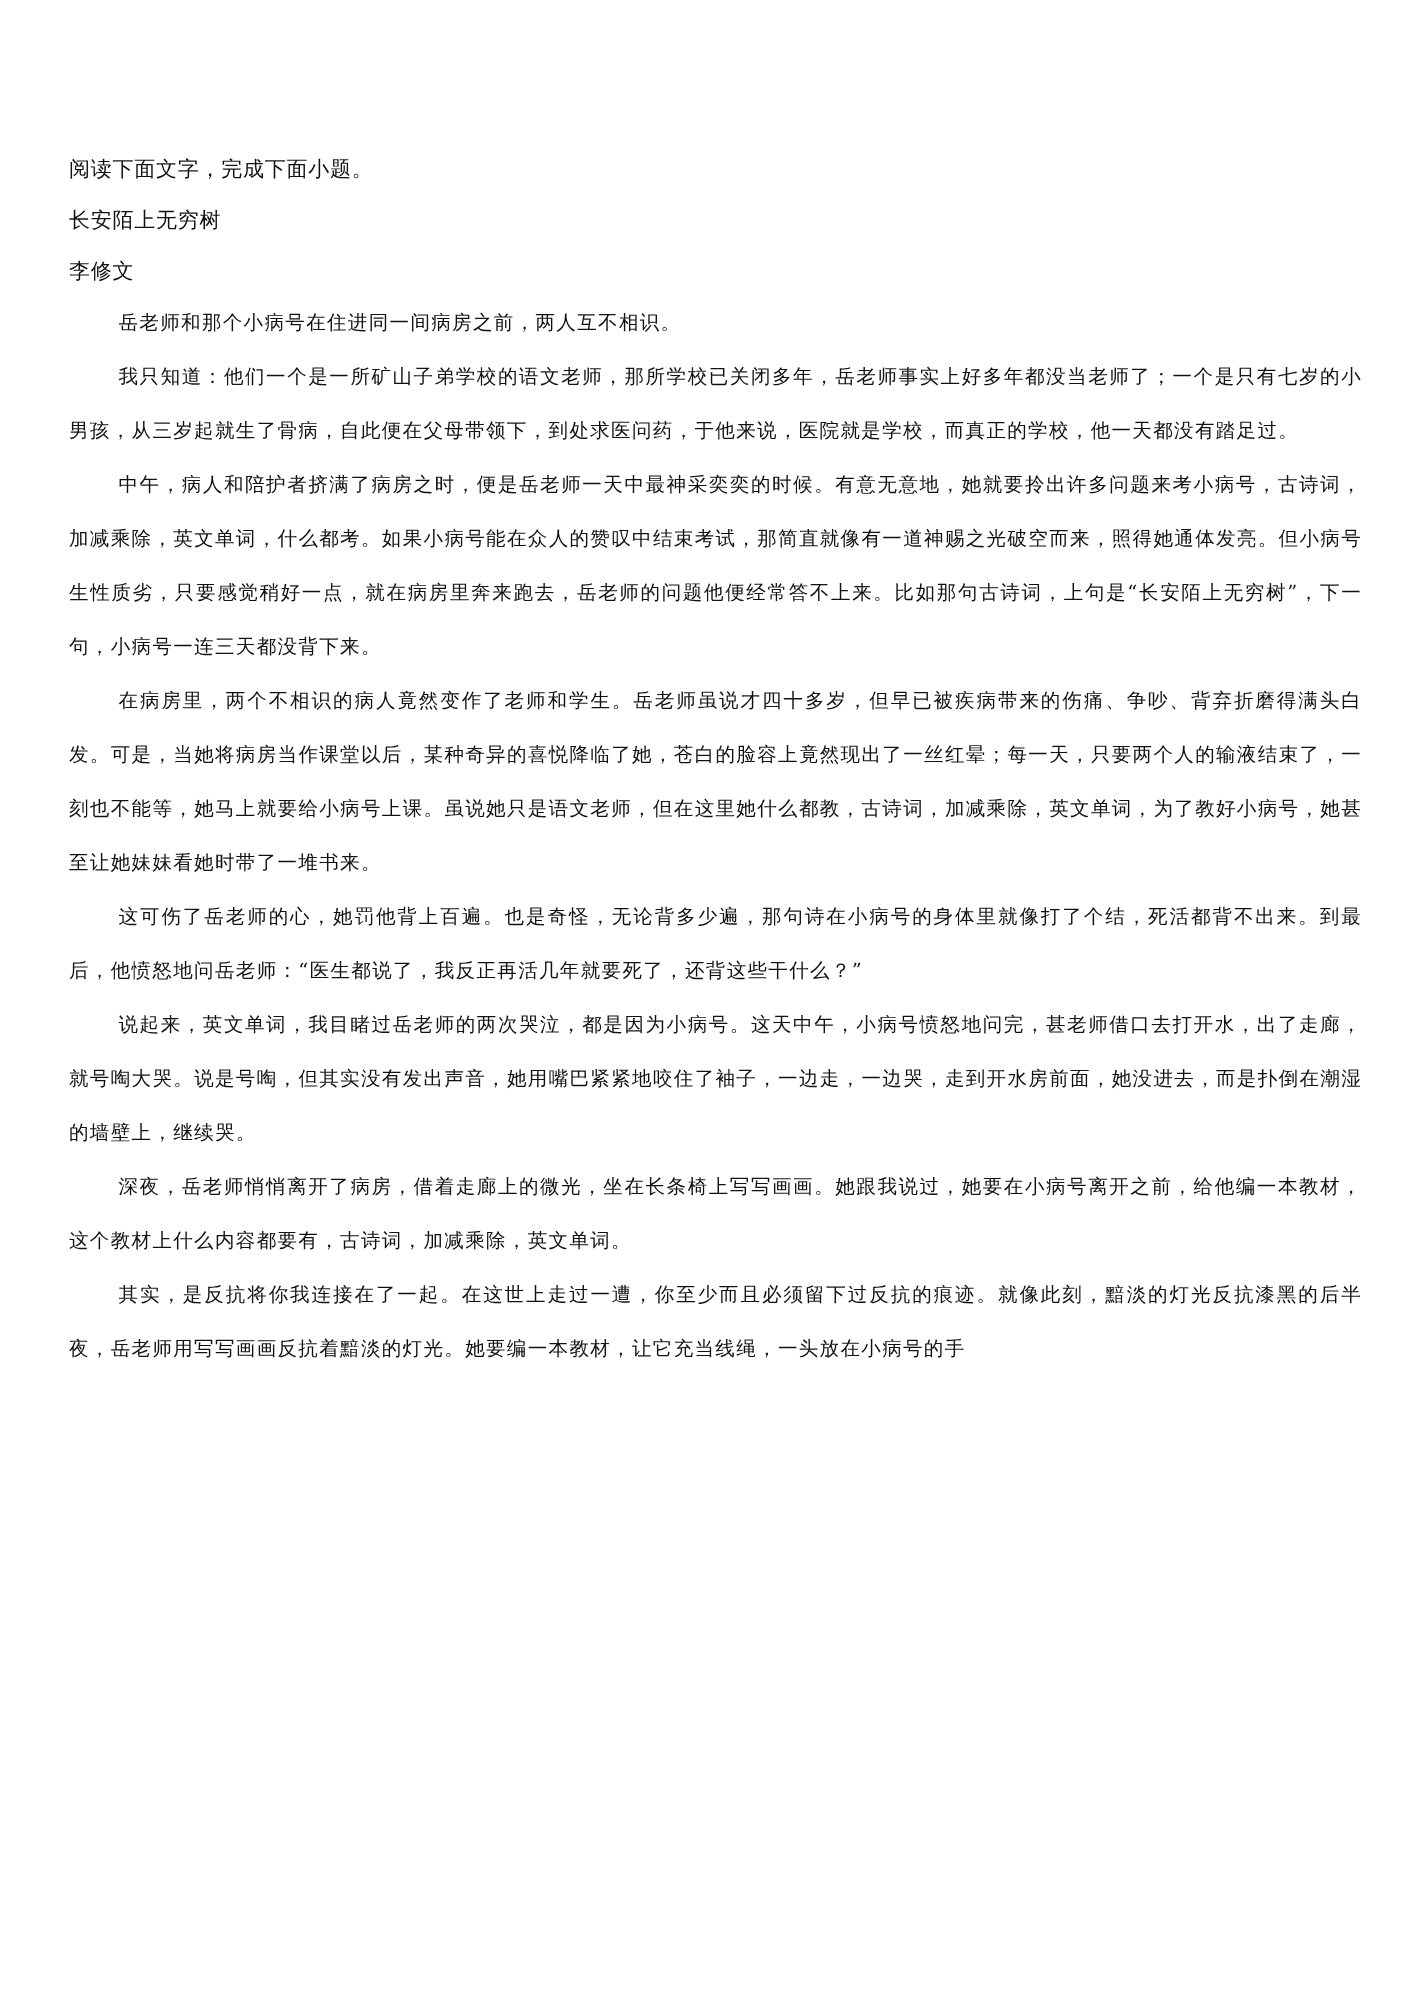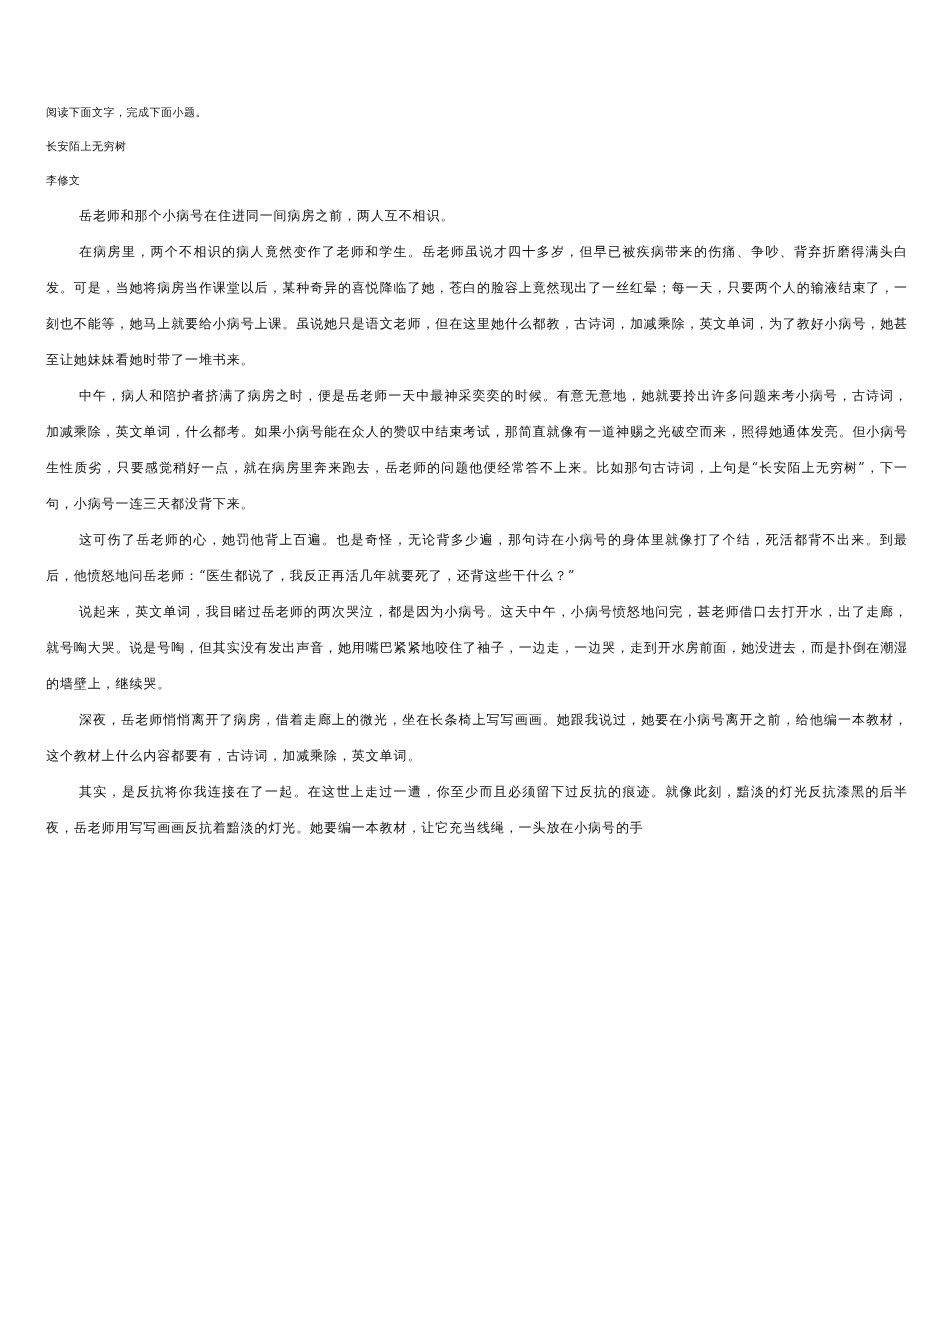--- a/index.html
+++ b/index.html
@@ -3,38 +3,39 @@
 <meta charset="utf-8">
 <style>
   html, body { margin: 0; padding: 0; background: #ffffff; }
   body {
     width: 950px; height: 1344px; overflow: hidden; position: relative;
     font-family: "DejaVu Serif", "Liberation Serif", serif;
     color: #111111;
   }
   .page { position: absolute; left: 46px; top: 96px; width: 862px; }
   .line-plain {
-    font-size: 11px; line-height: 34px; height: 34px; margin: 0;
+    font-size: 14px; line-height: 34px; height: 34px; margin: 0;
     white-space: nowrap; letter-spacing: 0.5px;
   }
   .para {
     font-size: 13px; line-height: 36px; margin: 0;
     text-indent: 33px; text-align: justify; text-align-last: left;
     letter-spacing: 0.9px;
   }
   .para .ul { text-decoration: underline; text-underline-offset: 4px; }
 </style>
 </head>
 <body>
 
 <div class="page">
   <p class="line-plain">阅读下面文字，完成下面小题。</p>
   <p class="line-plain">长安陌上无穷树</p>
   <p class="line-plain">李修文</p>
 
   <p class="para">岳老师和那个小病号在住进同一间病房之前，两人互不相识。</p>
+  <p class="para">我只知道：他们一个是一所矿山子弟学校的语文老师，那所学校已关闭多年，岳老师事实上好多年都没当老师了；一个是只有七岁的小男孩，从三岁起就生了骨病，自此便在父母带领下，到处求医问药，于他来说，医院就是学校，而真正的学校，他一天都没有踏足过。</p>
+  <p class="para">中午，病人和陪护者挤满了病房之时，便是岳老师一天中最神采奕奕的时候。有意无意地，她就要拎出许多问题来考小病号，古诗词，加减乘除，英文单词，什么都考。如果小病号能在众人的赞叹中结束考试，那简直就像有一道神赐之光破空而来，照得她通体发亮。但小病号生性质劣，只要感觉稍好一点，就在病房里奔来跑去，岳老师的问题他便经常答不上来。比如那句古诗词，上句是“长安陌上无穷树”，下一句，小病号一连三天都没背下来。</p>
   <p class="para">在病房里，两个不相识的病人竟然变作了老师和学生。岳老师虽说才四十多岁，但早已被疾病带来的伤痛、争吵、背弃折磨得满头白发。可是，当她将病房当作课堂以后，某种奇异的喜悦降临了她，苍白的脸容上竟然现出了一丝红晕；每一天，只要两个人的输液结束了，一刻也不能等，她马上就要给小病号上课。虽说她只是语文老师，但在这里她什么都教，古诗词，加减乘除，英文单词，为了教好小病号，她甚至让她妹妹看她时带了一堆书来。</p>
-  <p class="para">中午，病人和陪护者挤满了病房之时，便是岳老师一天中最神采奕奕的时候。有意无意地，她就要拎出许多问题来考小病号，古诗词，加减乘除，英文单词，什么都考。如果小病号能在众人的赞叹中结束考试，那简直就像有一道神赐之光破空而来，照得她通体发亮。但小病号生性质劣，只要感觉稍好一点，就在病房里奔来跑去，岳老师的问题他便经常答不上来。比如那句古诗词，上句是“长安陌上无穷树”，下一句，小病号一连三天都没背下来。</p>
   <p class="para">这可伤了岳老师的心，她罚他背上百遍。也是奇怪，无论背多少遍，那句诗在小病号的身体里就像打了个结，死活都背不出来。到最后，他愤怒地问岳老师：“医生都说了，我反正再活几年就要死了，还背这些干什么？”</p>
   <p class="para">说起来，英文单词，我目睹过岳老师的两次哭泣，都是因为小病号。这天中午，小病号愤怒地问完，甚老师借口去打开水，出了走廊，就号啕大哭。说是号啕，但其实没有发出声音，她用嘴巴紧紧地咬住了袖子，一边走，一边哭，走到开水房前面，她没进去，而是扑倒在潮湿的墙壁上，继续哭。</p>
   <p class="para">深夜，岳老师悄悄离开了病房，借着走廊上的微光，坐在长条椅上写写画画。她跟我说过，她要在小病号离开之前，给他编一本教材，这个教材上什么内容都要有，古诗词，加减乘除，英文单词。</p>
   <p class="para">其实，是反抗将你我连接在了一起。在这世上走过一遭，你至少而且必须留下过反抗的痕迹。就像此刻，黯淡的灯光反抗漆黑的后半夜，岳老师用写写画画反抗着黯淡的灯光。她要编一本教材，让它充当线绳，一头放在小病号的手</p>
 </div>
 
 </body></html>

